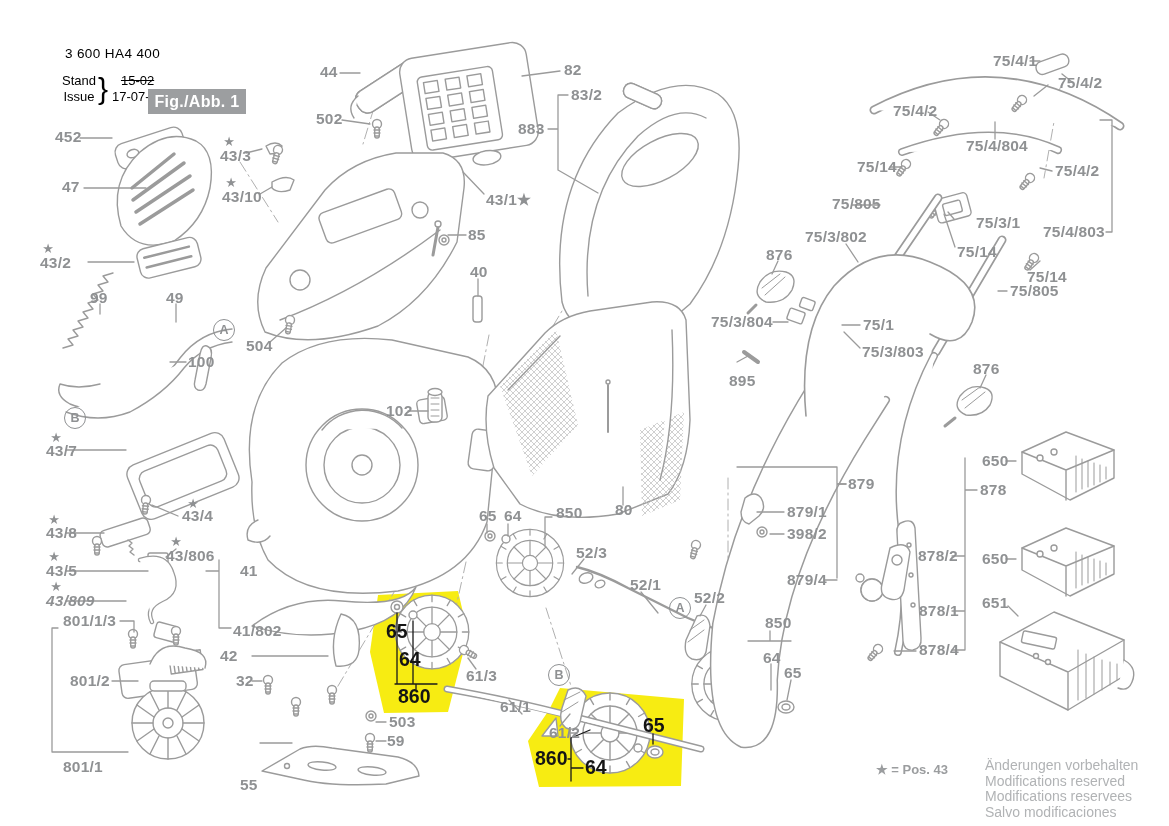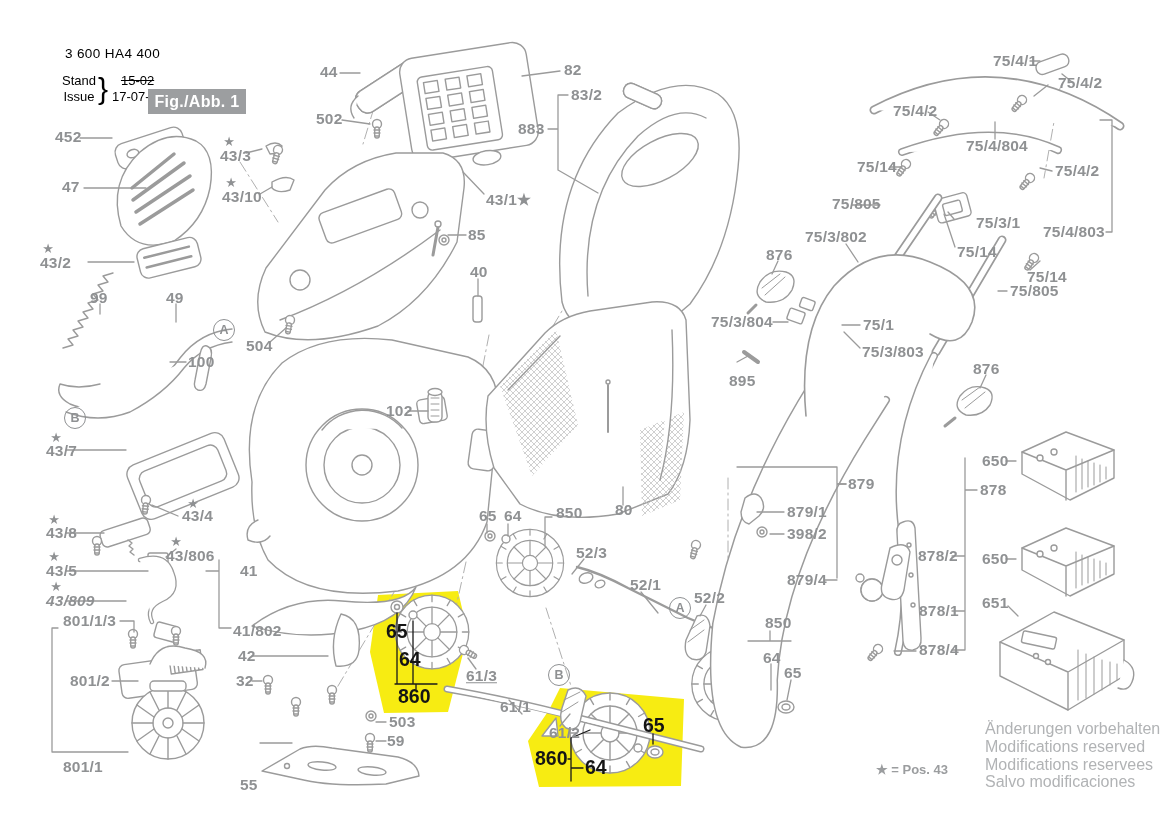--- a/index.html
+++ b/index.html
@@ -17,21 +17,21 @@
   
   #hdr{position:absolute;left:62px;top:46px;color:#000000;text-align:center;}
   #hdr .pn{font-size:13.5px;letter-spacing:.4px;margin-bottom:10px;}
   #stand-issue{display:flex;align-items:center;font-size:13px;line-height:1.18;}
   #stand-issue .brace{font-size:30px;font-weight:normal;margin:0 4px 0 2px;}
   .strike{text-decoration:line-through;}
   #fig-box{position:absolute;left:148px;top:89px;width:98px;height:25px;background:#9c9ea0;
            color:#fff;font-weight:bold;font-size:16px;display:flex;align-items:center;
            justify-content:center;letter-spacing:.3px;}
   
-  #notes{position:absolute;left:985px;top:721px;color:#b1b3b5;font-size:16px;line-height:1.05;}
+  #notes{position:absolute;left:985px;top:758px;color:#b1b3b5;font-size:14px;line-height:1.05;}
   #notes div{margin-bottom:1px;}
   #star-legend{position:absolute;left:876px;top:762px;color:#9b9d9f;font-weight:bold;font-size:13px;}
 </style>
 </head>
 <body>
 
 <div id="canvas">
 
   <svg width="1169" height="826" viewBox="0 0 1169 826" fill="none" stroke="#9b9b9b" stroke-width="1.4" stroke-linecap="round" stroke-linejoin="round">
     <defs>
@@ -409,42 +409,42 @@
       <div class="lbl" style="left: 182px; top: 516px;">43/4</div>
       <div class="lbl" style="left: 46px; top: 533px;">43/8</div>
       <div class="lbl" style="left: 166px; top: 556px;">43/806</div>
       <div class="lbl" style="left: 46px; top: 571px;">43/5</div>
       <div class="lbl" style="left: 192px; top: 571px; margin-left: 48px;">41</div>
       <div class="lbl" style="left: 46px; top: 601px; font-style: italic;">43/809</div>
       <div class="lbl" style="left: 63px; top: 621px;">801/1/3</div>
       <div class="lbl" style="left: 70px; top: 681px;">801/2</div>
       <div class="lbl" style="left: 63px; top: 767px;">801/1</div>
       <div class="lbl" style="left: 233px; top: 631px;">41/802</div>
-      <div class="lbl" style="left: 238px; top: 656px;">42</div>
+      <div class="lbl" style="left: 220px; top: 656px;">42</div>
       <div class="lbl" style="left: 236px; top: 681px;">32</div>
       <div class="lbl" style="left: 240px; top: 743px; margin-top: 42px;">55</div>
       <div class="lbl" style="left: 389px; top: 722px;">503</div>
       <div class="lbl" style="left: 387px; top: 741px;">59</div>
       <div class="lbl" style="left: 320px; top: 72px;">44</div>
       <div class="lbl" style="left: 316px; top: 119px;">502</div>
       <div class="lbl" style="left: 564px; top: 70px;">82</div>
       <div class="lbl" style="left: 571px; top: 95px;">83/2</div>
       <div class="lbl" style="left: 518px; top: 129px;">883</div>
       <div class="lbl" style="left: 486px; top: 200px;">43/1★</div>
       <div class="lbl" style="left: 468px; top: 235px;">85</div>
       <div class="lbl" style="left: 470px; top: 272px;">40</div>
       <div class="lbl" style="left: 386px; top: 411px;">102</div>
       <div class="lbl" style="left: 479px; top: 516px;">65</div>
       <div class="lbl" style="left: 504px; top: 516px;">64</div>
       <div class="lbl" style="left: 556px; top: 513px;">850</div>
       <div class="lbl" style="left: 615px; top: 510px;">80</div>
       <div class="lbl" style="left: 576px; top: 553px;">52/3</div>
       <div class="lbl" style="left: 630px; top: 585px;">52/1</div>
       <div class="lbl" style="left: 694px; top: 598px;">52/2</div>
-      <div class="lbl" style="left: 466px; top: 676px; text-decoration: underline;">61/3</div>
+      <div class="lbl" style="left: 466px; top: 676px;">61/3</div>
       <div class="lbl" style="left: 500px; top: 707px;">61/1</div>
       <div class="lbl" style="left: 549px; top: 733px;">61/2</div>
       <div class="lbl emph" style="left: 386px; top: 632px;">65</div>
       <div class="lbl emph" style="left: 399px; top: 660px;">64</div>
       <div class="lbl emph" style="left: 398px; top: 697px;">860</div>
       <div class="lbl emph" style="left: 643px; top: 726px;">65</div>
       <div class="lbl emph" style="left: 535px; top: 759px;">860</div>
       <div class="lbl emph" style="left: 585px; top: 768px;">64</div>
       <div class="lbl" style="left: 993px; top: 61px;">75/4/1</div>
       <div class="lbl" style="left: 1058px; top: 83px;">75/4/2</div>

